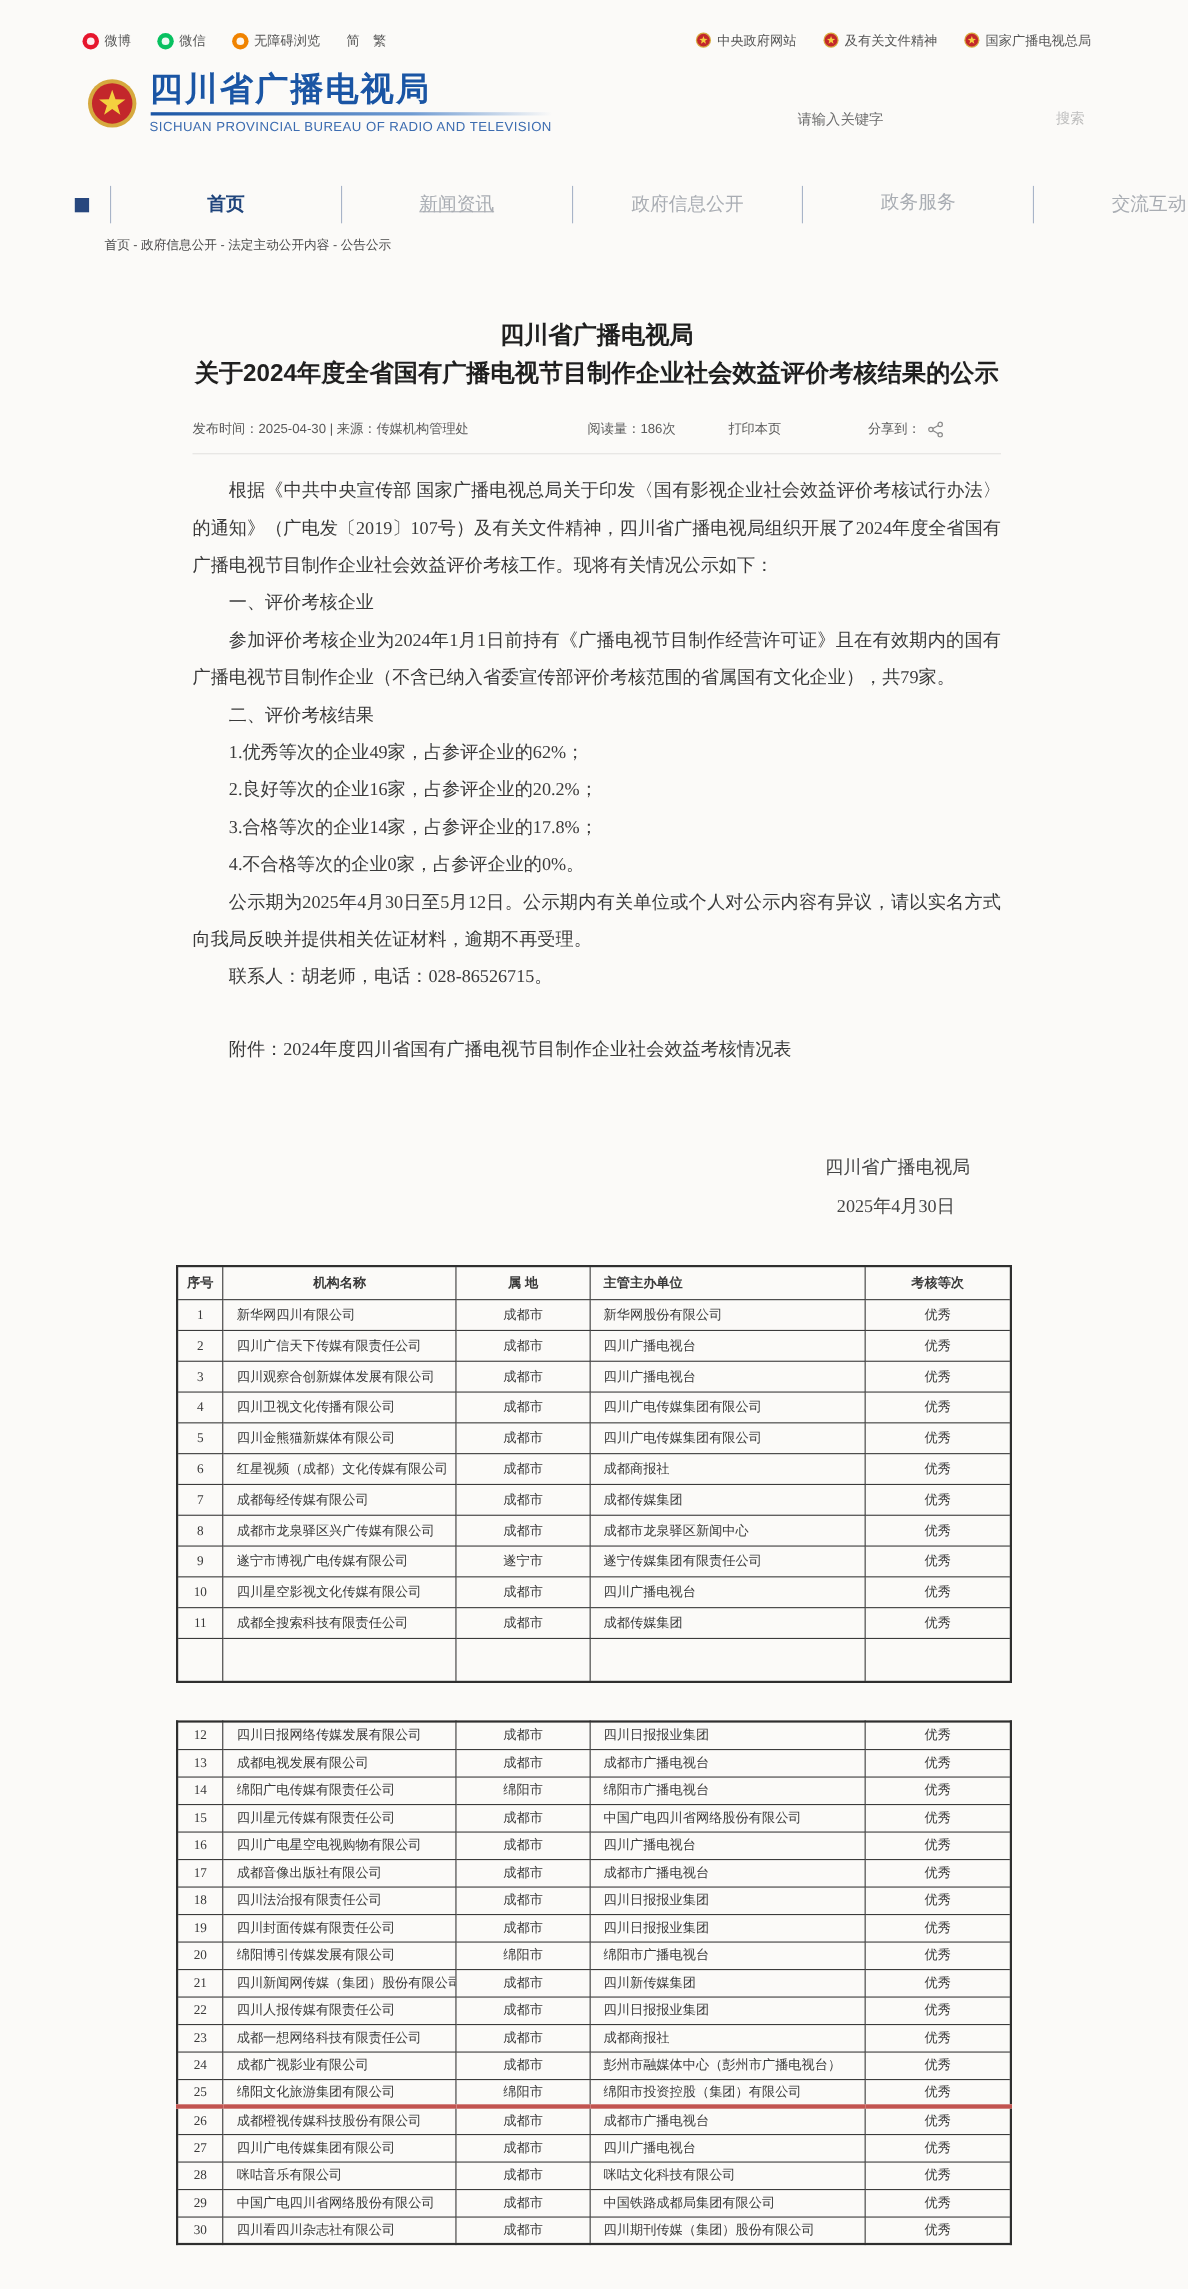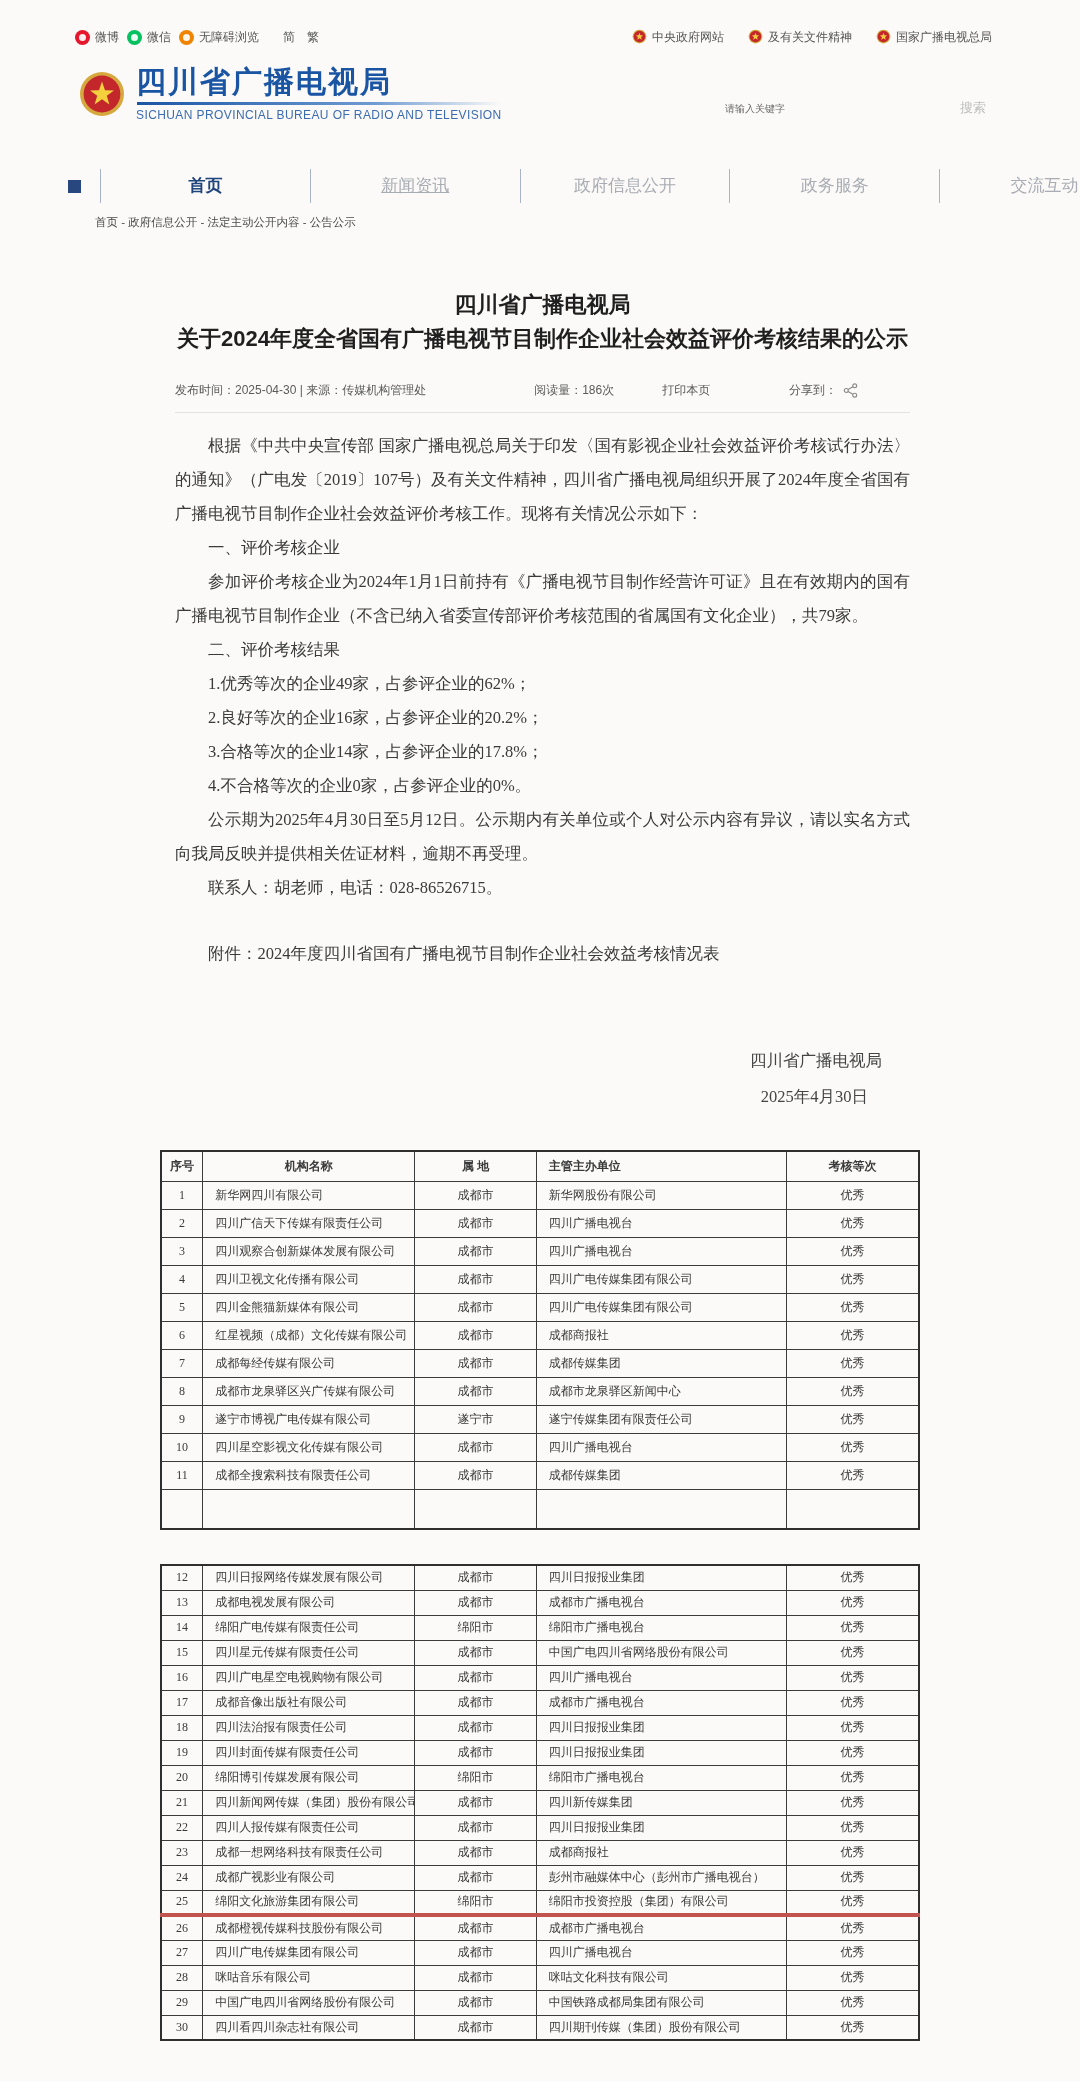--- a/index.html
+++ b/index.html
@@ -23,21 +23,21 @@
   .emblem-sm{width:15px;height:15px;flex:none}
   
   .header{height:78px;box-sizing:border-box;display:flex;justify-content:space-between;
     align-items:center;padding:0 88px 0 78px}
   .brand{display:flex;align-items:center;gap:10px}
   .emblem-lg{width:48px;height:48px;flex:none}
   .brand-cn{font-size:30px;font-weight:bold;color:#1a55a4;letter-spacing:2px;line-height:1.05}
   .brand-stripe{height:3px;background:linear-gradient(90deg,#1a55a4,#6f9bd2 65%,rgba(255,255,255,0));margin:4px 0 3px 1px}
   .brand-en{font-size:12px;color:#3c6cb0;letter-spacing:.4px}
   .search{display:flex;align-items:center;margin-top:28px}
-  .search input{border:none;outline:none;background:transparent;font-size:10px;color:#7f1d1d;width:185px}
+  .search input{border:none;outline:none;background:transparent;font-size:13px;color:#7f1d1d;width:185px}
   .search input::placeholder{color:#6b6b6b}
   .search-btn{font-size:13px;color:#bdbdbd;background:none;border:none;margin-left:42px;cursor:pointer}
   
   .navbar{position:relative;margin:34px 0 0 100px;width:1050px;display:flex;align-items:center;height:38px}
   .nav-marker{position:absolute;left:-32px;top:13px;width:13px;height:13px;background:#27477e}
   .nav-item{flex:1;text-align:center;font-size:17px;color:#a9adb3;border-left:1px solid #a8b4c8;
     height:34px;line-height:34px;cursor:pointer}
   .navbar .nav-item:last-child{border-right:1px solid #a8b4c8}
   .nav-item.active{color:#20457c;font-weight:bold}
   
@@ -73,21 +73,21 @@
   .stub td{height:40px}
   .tbl-gap{height:34px}
   .tbl-b td{height:25px}
   tr.hl td{border-bottom:4px solid var(--hl,#c25450)}
 </style>
 </head>
 <body>
 
 <div class="topbar">
   <div class="topbar-left">
-    <span id="social-list" style="display: inline-flex; gap: 8px;">
+    <span id="social-list" style="display: inline-flex; gap: 24px;">
         <span class="social-item">
           <span class="dot" style="background: rgb(230, 22, 45);"></span>
           <span>微博</span>
         </span>
         <span class="social-item">
           <span class="dot" style="background: rgb(7, 193, 96);"></span>
           <span>微信</span>
         </span>
         <span class="social-item">
           <span class="dot" style="background: rgb(240, 131, 0);"></span>
@@ -145,21 +145,21 @@
     <button class="search-btn">搜索</button>
   </div>
 </div>
 
 <div class="navbar">
   <span class="nav-marker"></span>
   <span id="nav-items" style="display:flex;flex:1">
       <div class="nav-item active" style="flex: 1 1 0%;">首页</div>
       <div class="nav-item" style="flex: 1 1 0%; text-decoration: underline;">新闻资讯</div>
       <div class="nav-item" style="flex: 1 1 0%;">政府信息公开</div>
-      <div class="nav-item" style="flex: 1 1 0%;">政务服务</div>
+      <div class="nav-item" style="flex: 1 1 0%; font-family: Liberation Mono, monospace;">政务服务</div>
       <div class="nav-item" style="flex: 1 1 0%;">交流互动</div>
     </span>
 </div>
 
 <div class="breadcrumb">首页 - 政府信息公开 - 法定主动公开内容 - 公告公示</div>
 
 <div class="article">
   <div class="art-title art-title1">四川省广播电视局</div>
   <div class="art-title">关于2024年度全省国有广播电视节目制作企业社会效益评价考核结果的公示</div>
 

